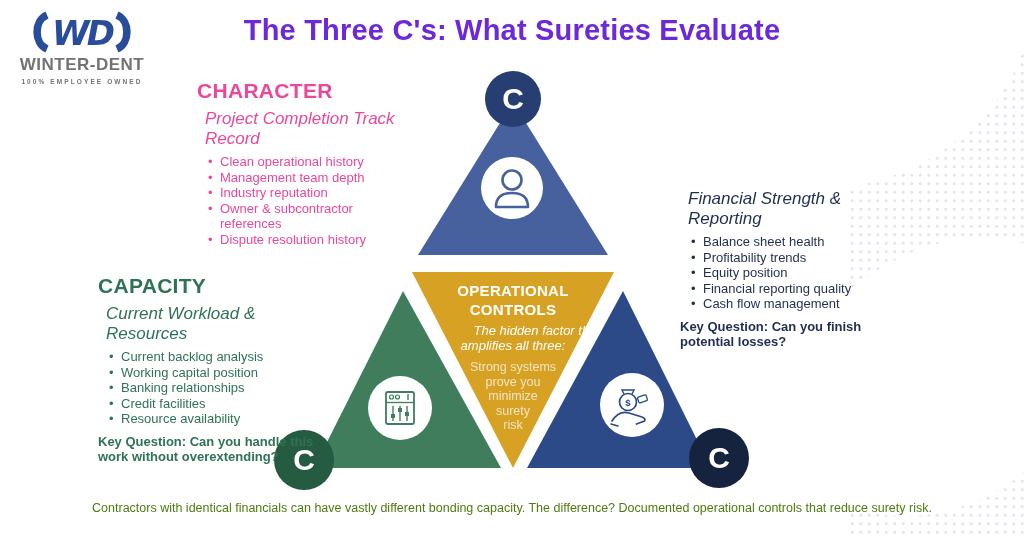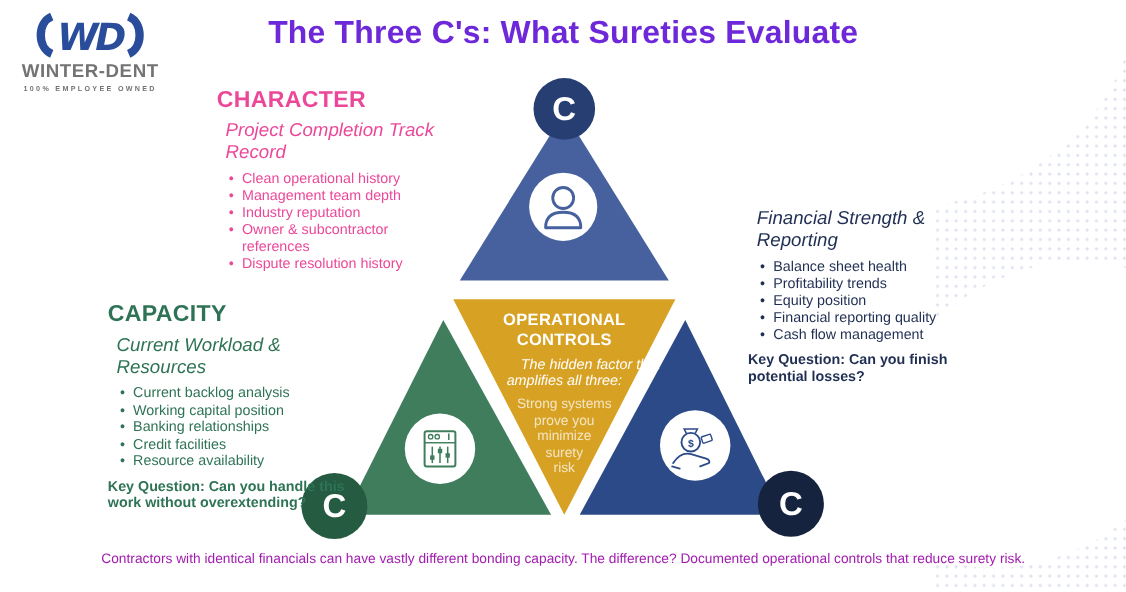--- a/index.html
+++ b/index.html
@@ -47,21 +47,21 @@
   .center-text { left:426px; top:281px; width:174px; text-align:center; color:#ffffff; }
   .ct-title { font-size:15px; font-weight:bold; line-height:19px; letter-spacing:0.3px; }
   .ct-sub   { font-size:13px; font-style:italic; line-height:15px; }
   .gap-sm   { margin-top:4px;text-align:right; }
   .ct-body  { font-size:12.5px; line-height:14.5px; color:rgba(255,255,255,0.72); }
   .gap-md   { margin-top:7px; }
 
   
   .footer-caption {
     left:0; top:501px; width:1024px; text-align:center;
-    font-size:12.5px; color:#a21caf;
+    font-size:12.5px; color:#4d7c0f;
   }
 
   svg.graphic { left:0; top:0; }
 </style>
 </head>
 <body>
 
 <div id="canvas">
 
   <div class="abs dots">

